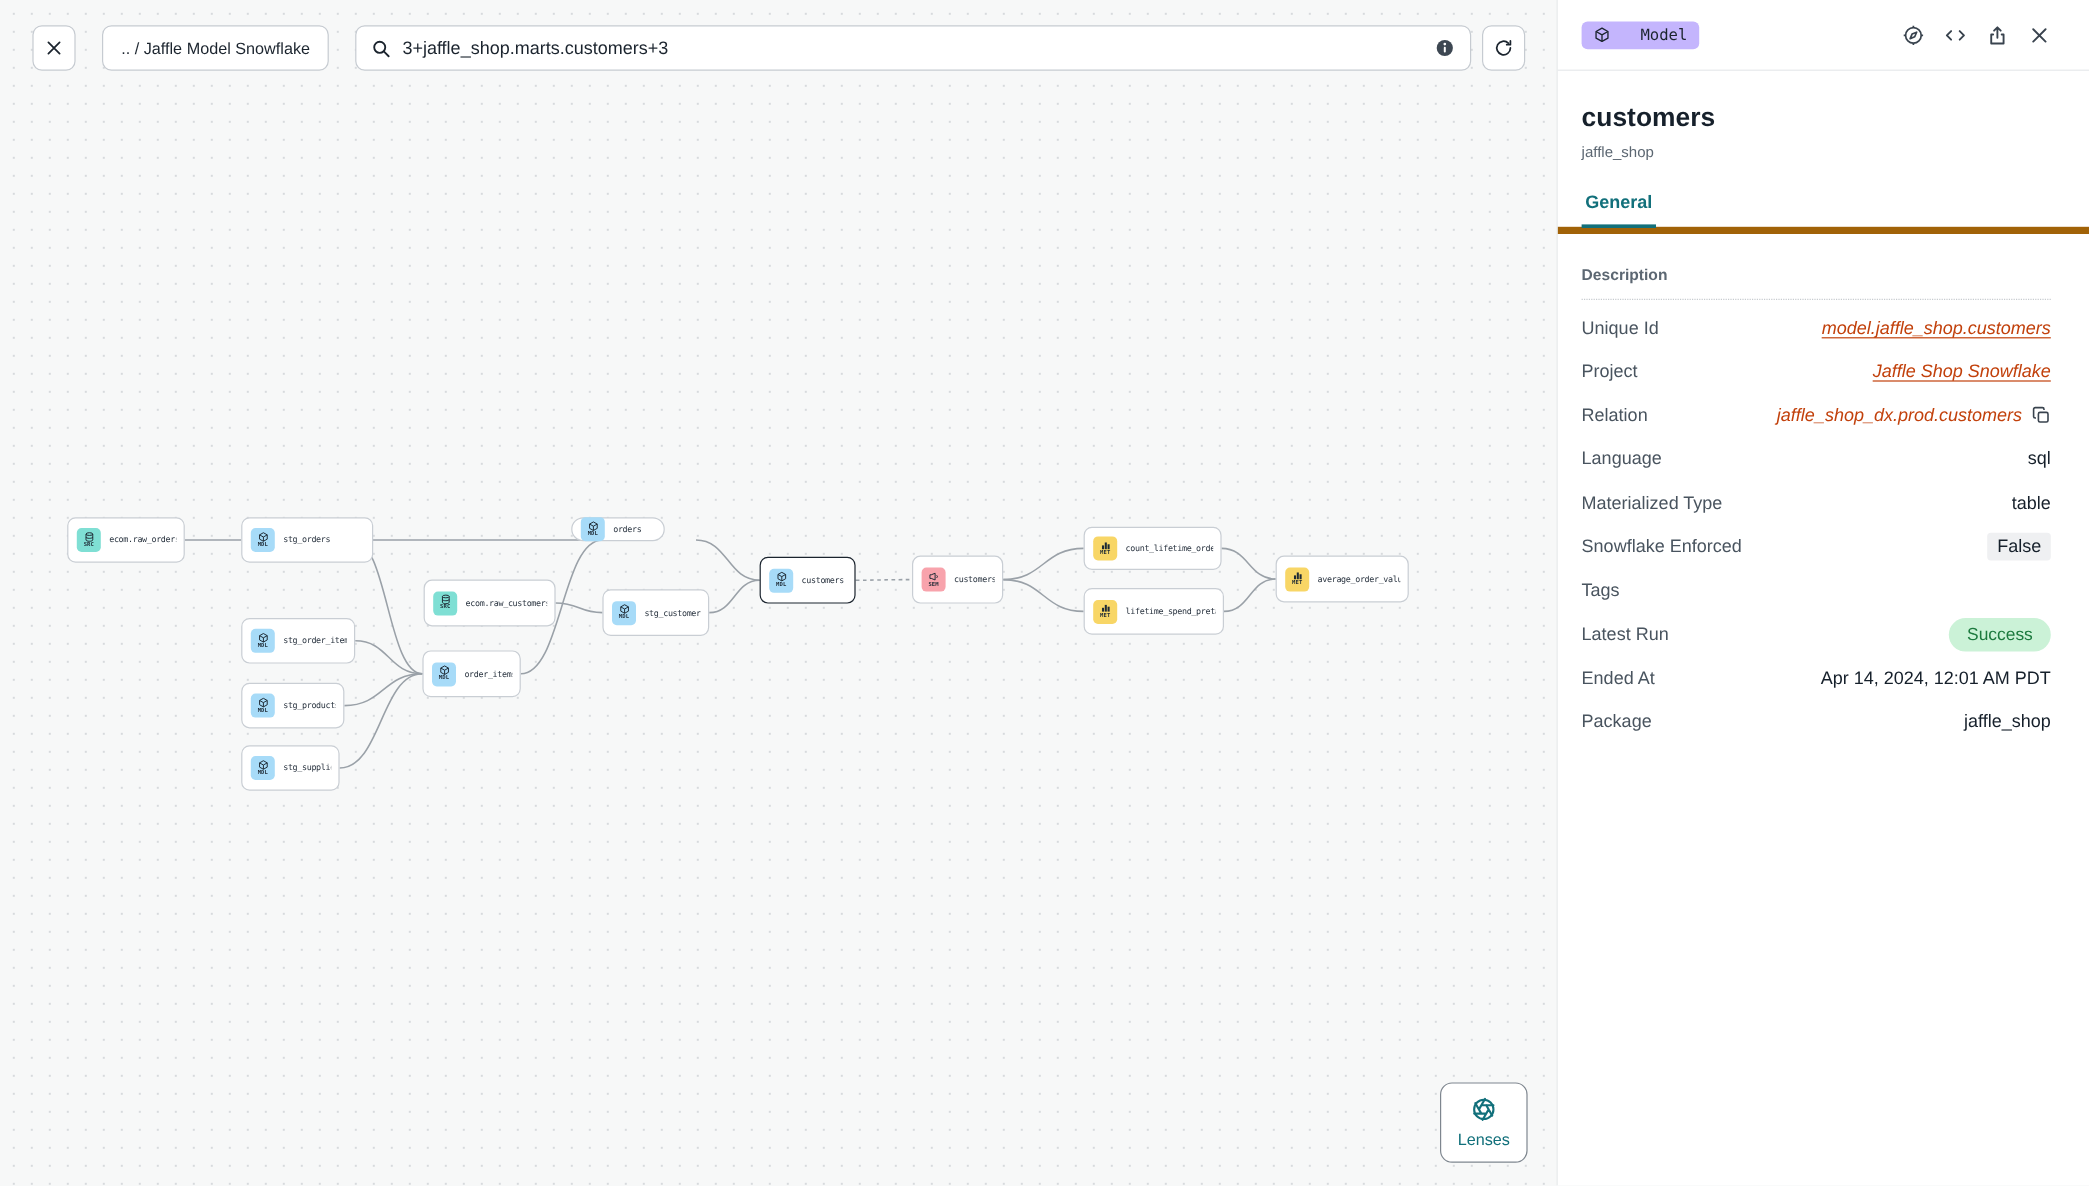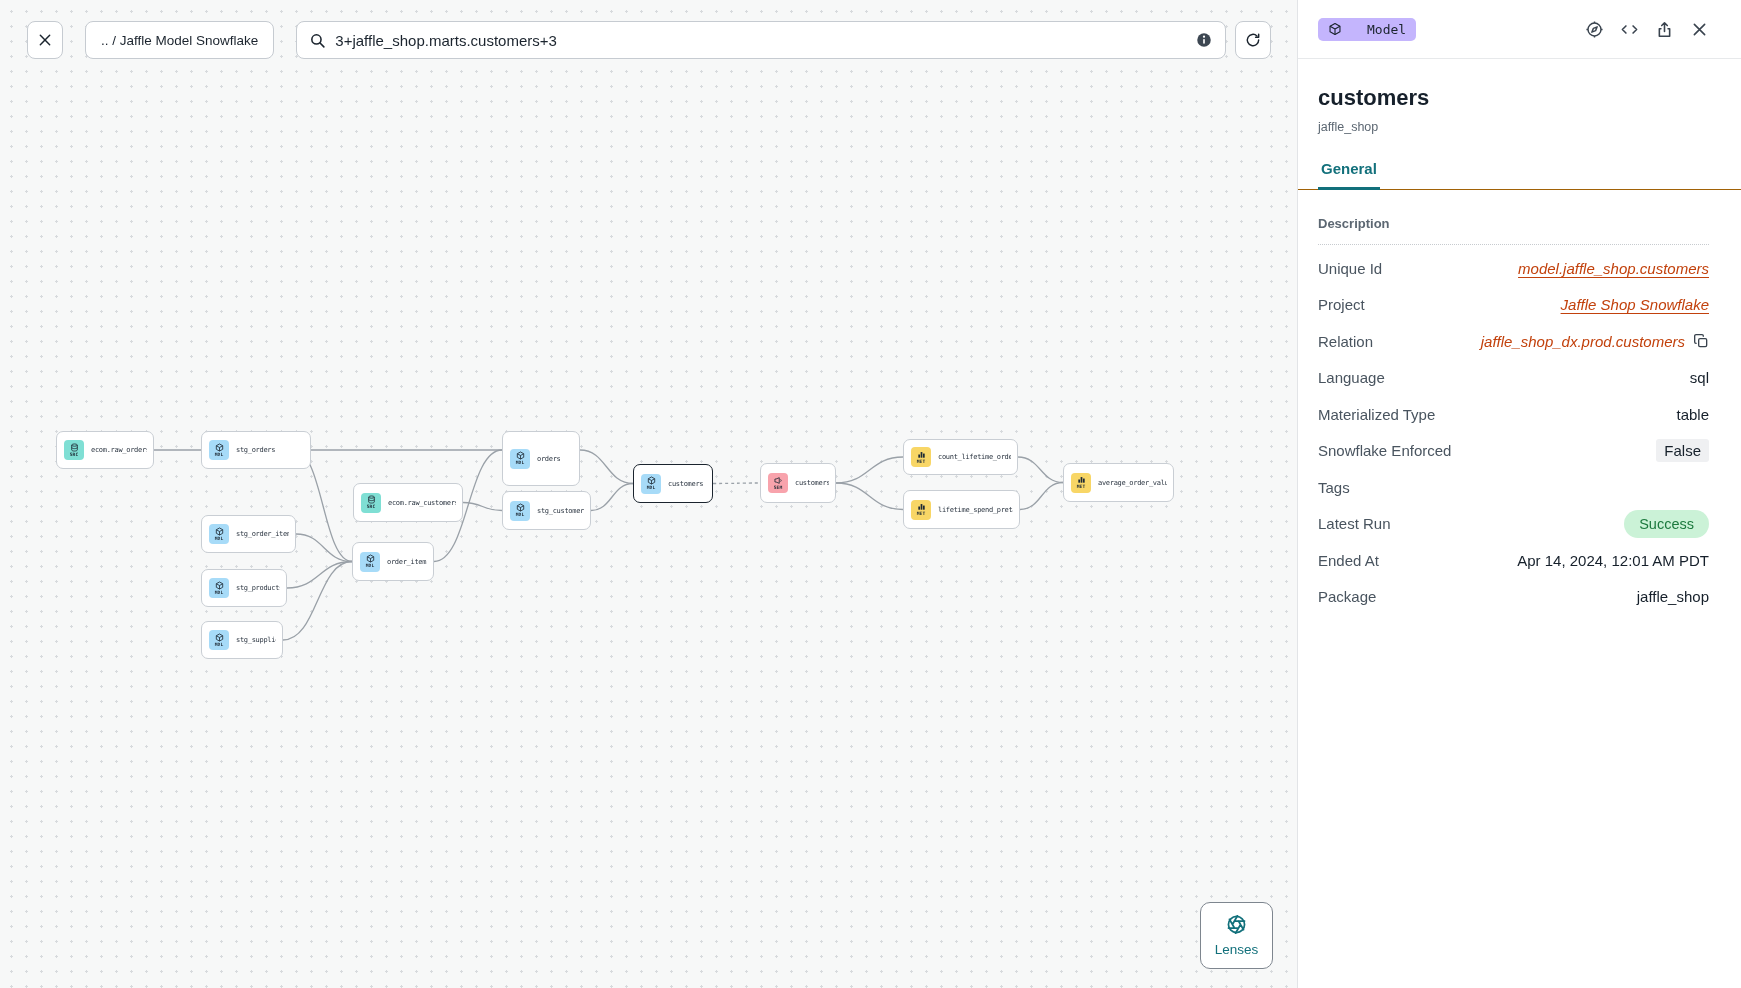--- a/index.html
+++ b/index.html
@@ -111,21 +111,21 @@
   }
   .model-badge svg { width:14px; height:14px; }
   .panel-actions { display:flex; gap:16px; align-items:center; }
   .pa-btn { background:none; border:none; color:#39434e; cursor:pointer; display:flex; padding:0; }
   .pa-btn svg { width:19px; height:19px; }
 
   .panel-scroll { flex:1; overflow:hidden; }
   .title-block { padding:26px 32px 0 20px; }
   .panel-title { font-size:22px; font-weight:bold; color:#16202b; }
   .subtitle { font-size:12.5px; color:#5c6772; margin-top:9px; }
-  .tabs { margin-top:17px; padding:0 20px; border-bottom:1px solid #a16207; display:flex; gap:24px; }
+  .tabs { margin-top:17px; padding:0 20px; border-bottom:6px solid #a16207; display:flex; gap:24px; }
   .tab {
     background:none; border:none; cursor:pointer;
     padding:9px 3px 12px; font-size:15px; font-weight:bold; color:#12707b;
     position:relative; font-family:"Liberation Sans", sans-serif;
   }
   .tab.active::after { content:""; position:absolute; left:0; right:0; bottom:-1px; height:3px; background:#12707b; }
 
   .content { padding:16px 32px 0 20px; }
   .section-label { font-size:13px; font-weight:bold; color:#5c6772; margin:10px 0 13px; }
   .desc { font-size:15px; color:#212c38; line-height:1.62; margin-bottom:12px; }
@@ -228,21 +228,21 @@
       <div class="node" style="left: 352px; top: 542px; width: 82px; height: 39px;">
         <span class="nbadge" style="background:#a7dbf8">
           <svg viewBox="0 0 24 24" fill="none" stroke="currentColor" stroke-width="2.2" stroke-linejoin="round">
             <path d="M12 2.5l8.5 4.75v9.5L12 21.5l-8.5-4.75v-9.5z"></path>
             <path d="M3.5 7.25L12 12l8.5-4.75M12 12v9.5"></path>
           </svg>
           <span class="ntype">MDL</span>
         </span>
         <span class="nlabel">order_items</span>
       </div>
-      <div class="node" style="left: 502px; top: 431px; width: 78px; height: 55px;">
+      <div class="node" style="left: 476px; top: 431px; width: 78px; height: 20px; border-radius: 19px;">
         <span class="nbadge" style="background:#a7dbf8">
           <svg viewBox="0 0 24 24" fill="none" stroke="currentColor" stroke-width="2.2" stroke-linejoin="round">
             <path d="M12 2.5l8.5 4.75v9.5L12 21.5l-8.5-4.75v-9.5z"></path>
             <path d="M3.5 7.25L12 12l8.5-4.75M12 12v9.5"></path>
           </svg>
           <span class="ntype">MDL</span>
         </span>
         <span class="nlabel">orders</span>
       </div>
       <div class="node" style="left: 502px; top: 491px; width: 89px; height: 39px;">

